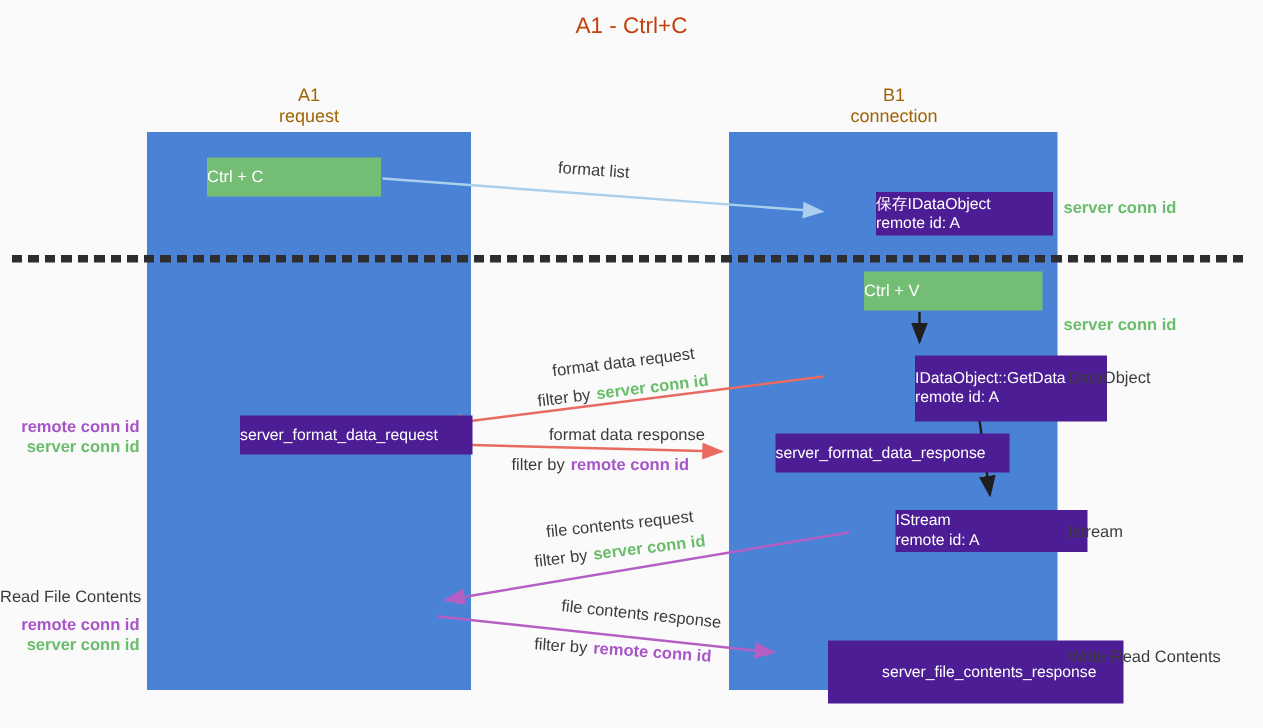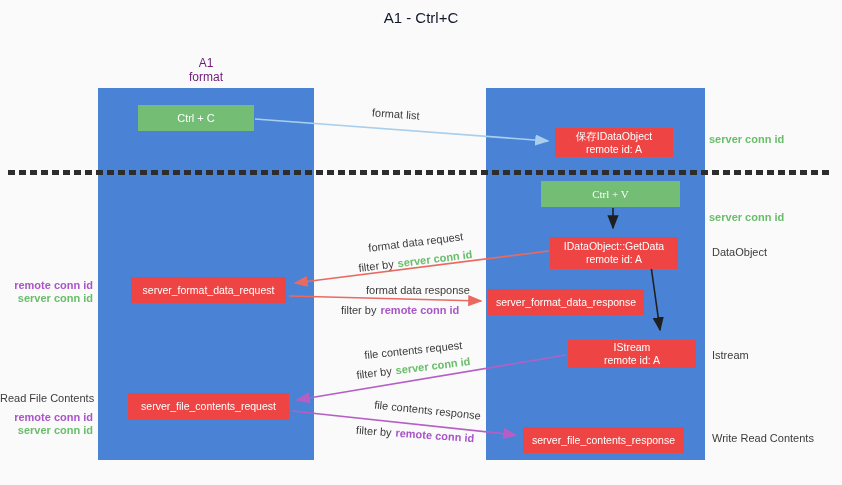--- a/index.html
+++ b/index.html
@@ -1,26 +1,26 @@
 <!DOCTYPE html>
 <html><head>
 <meta charset="utf-8">
 <style>
   html,body{margin:0;padding:0;}
   body{font-family:"Liberation Sans",sans-serif;background:#f0f0f0;}
   .canvas{position:relative;width:842px;height:485px;background:#fafafa;overflow:hidden;
           font-family:"Liberation Sans",sans-serif;color:#3c3c3c;}
   .abs{position:absolute;}
-  .title{left:0;right:0;top:8px;text-align:center;font-size:15px;color:#0f172a;line-height:19px;}
+  .title{left:0;right:0;top:8px;text-align:center;font-size:15px;color:#c2410c;line-height:19px;}
   .lane{background:#4a83d6;}
-  .lane-header{font-size:12px;color:#701a75;text-align:center;line-height:14px;}
-  .box{color:#fff;text-align:center;font-size:11px;display:flex;flex-direction:column;
+  .lane-header{font-size:12px;color:#a16207;text-align:center;line-height:14px;}
+  .box{color:#fff;font-size:11px;display:flex;flex-direction:column;
        justify-content:center;line-height:13px;}
   .green{background:#73bd74;}
-  .orange{background:#ef4444;}
+  .orange{background:#4c1d95;margin-left:29px;}
   .small{font-size:10.5px;}
   .lbl{font-size:11px;white-space:nowrap;color:#3c3c3c;}
   .rot{transform-origin:center;}
   .g{color:#69bd6b;font-weight:bold;}
   .p{color:#a855c8;font-weight:bold;}
   .filter-id{margin-left:4px;}
   .right-align{text-align:right;}
   .divider{height:5px;background:repeating-linear-gradient(to right,#2d2d2d 0 7px,transparent 7px 11px);}
   svg{pointer-events:none;}
 </style>
@@ -28,21 +28,25 @@
 <body>
 
 <div class="canvas">
 
   <div class="abs title">
     <div>A1 - Ctrl+C</div>
   </div>
 
   <div class="abs lane-header" style="left:150px;top:56px;width:112px;">
     <div>A1</div>
-    <div>format</div>
+    <div>request</div>
+  </div>
+  <div class="abs lane-header" style="left:540px;top:56px;width:112px;">
+    <div>B1</div>
+    <div>connection</div>
   </div>
 
   <div class="abs lane" style="left:98px;top:88px;width:216px;height:372px;"></div>
   <div class="abs lane" style="left:486px;top:88px;width:219px;height:372px;"></div>
 
   <div class="abs divider" style="left:8px;top:170px;width:824px;"></div>
 
   <svg class="abs" style="left:0;top:0;" width="842" height="485">
     <defs>
       <marker id="mblue" markerWidth="9" markerHeight="7" refX="8" refY="3.5" orient="auto">
@@ -69,47 +73,44 @@
 
   <div class="abs box green" style="left:138px;top:105px;width:116px;height:26px;">
     <div>Ctrl + C</div>
   </div>
 
   <div class="abs box orange small" style="left:555px;top:128px;width:118px;height:29px;">
     <div>保存IDataObject</div>
     <div>remote id: A</div>
   </div>
 
-  <div class="abs box green" style="left:541px;top:181px;width:139px;height:26px;font-family:Liberation Serif, serif;">
+  <div class="abs box green" style="left:576px;top:181px;width:119px;height:26px;">
     <div>Ctrl + V</div>
   </div>
 
-  <div class="abs box orange small" style="left:550px;top:237px;width:128px;height:32px;">
+  <div class="abs box orange small" style="left:581px;top:237px;width:128px;height:44px;">
     <div>IDataObject::GetData</div>
     <div>remote id: A</div>
   </div>
 
   <div class="abs box orange small" style="left:131px;top:277px;width:155px;height:26px;">
     <div>server_format_data_request</div>
   </div>
 
   <div class="abs box orange small" style="left:488px;top:289px;width:156px;height:26px;">
     <div>server_format_data_response</div>
   </div>
 
   <div class="abs box orange small" style="left:568px;top:340px;width:128px;height:28px;">
     <div>IStream</div>
     <div>remote id: A</div>
   </div>
 
-  <div class="abs box orange small" style="left:128px;top:393px;width:161px;height:27px;">
-    <div>server_file_contents_request</div>
-  </div>
 
-  <div class="abs box orange small" style="left:523px;top:427px;width:161px;height:26px;">
+  <div class="abs box orange small" style="left:523px;top:427px;width:161px;height:42px;padding-left:36px;">
     <div>server_file_contents_response</div>
   </div>
 
   <div class="abs lbl rot" style="left:372px;top:108px;transform:rotate(4deg);">format list</div>
 
   <div class="abs lbl rot" style="left:368px;top:236px;transform:rotate(-7deg);">format data request</div>
   <div class="abs lbl rot" style="left:358px;top:255px;transform:rotate(-7deg);">
     <span>filter by</span><span class="g filter-id">server conn id</span>
   </div>
 

